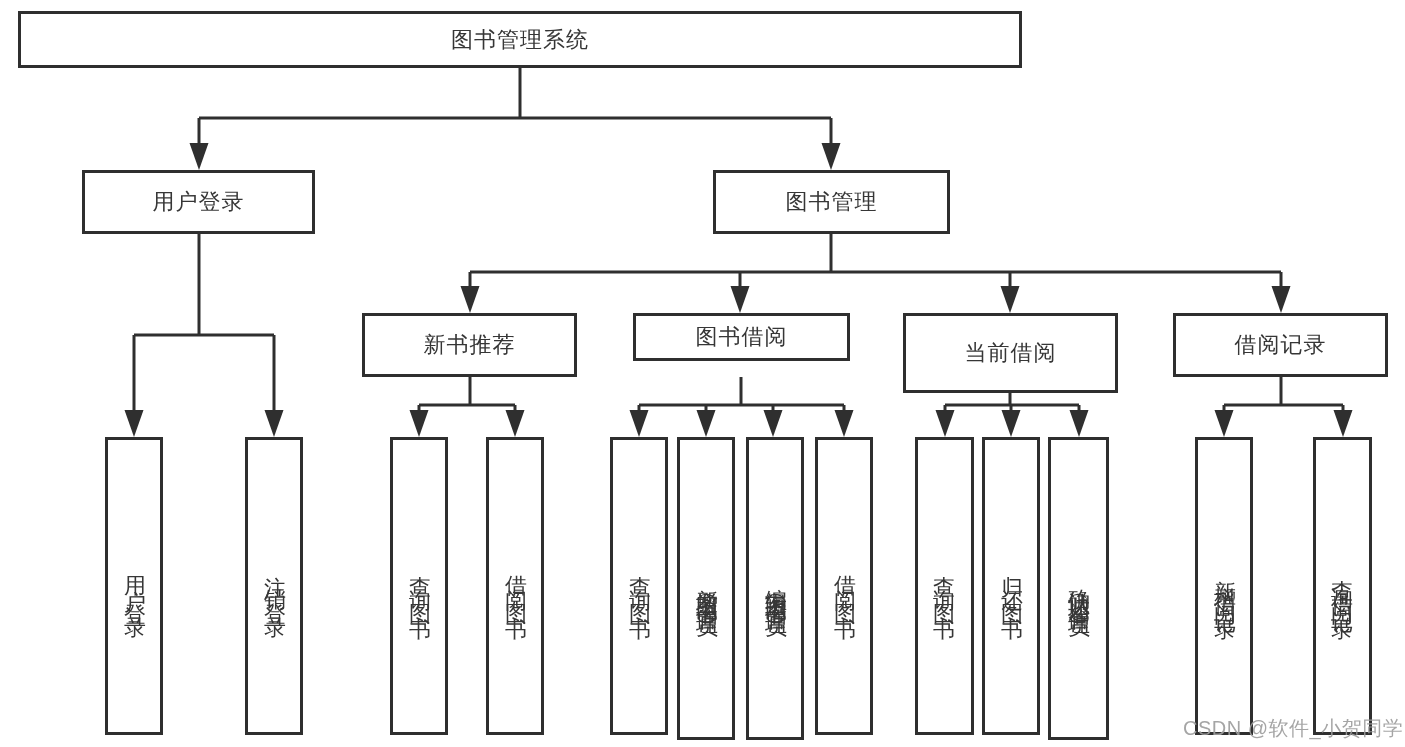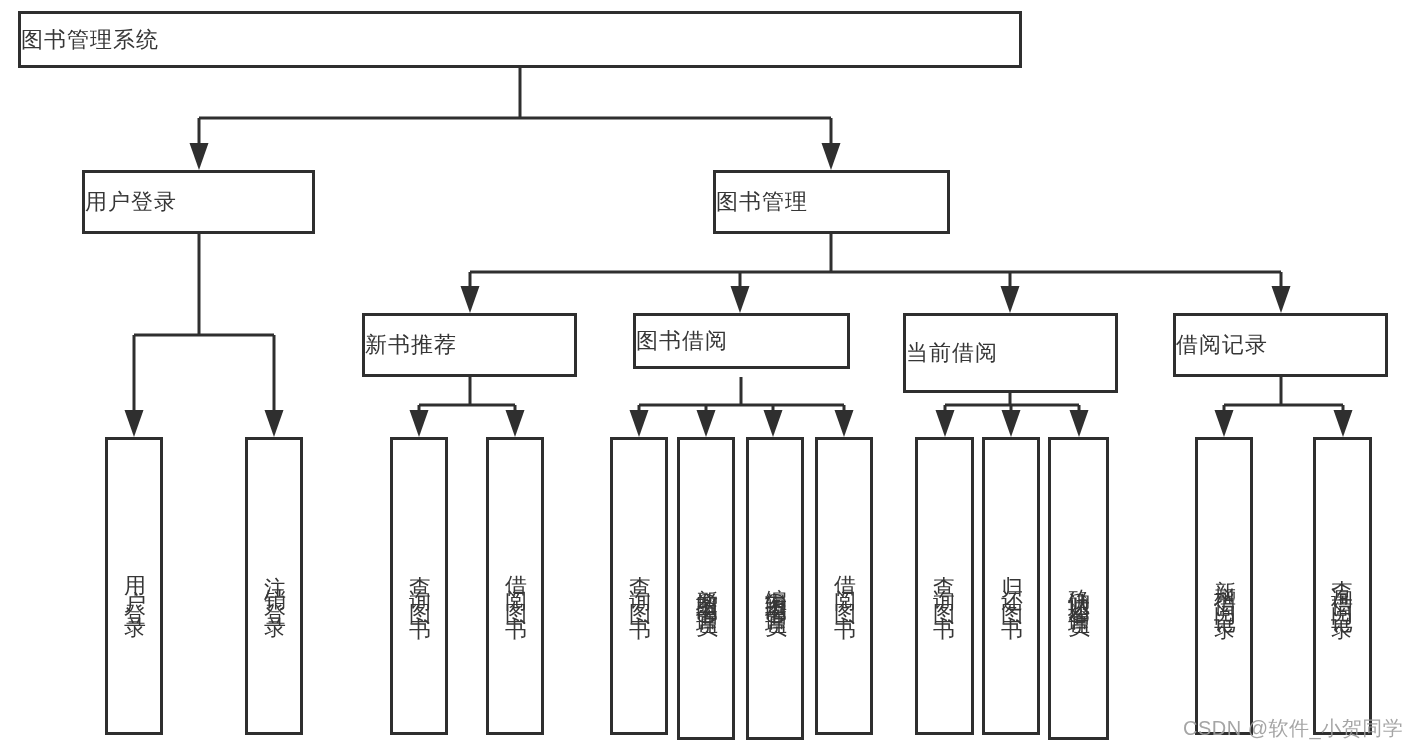--- a/index.html
+++ b/index.html
@@ -9,21 +9,21 @@
     font-family:"Liberation Sans","DejaVu Sans",sans-serif;
     color:#333333;
   }
   .stage { position:absolute; left:0; top:0; width:1405px; height:747px; }
   svg.connectors { position:absolute; left:0; top:0; z-index:1; }
   .box {
     position:absolute; box-sizing:border-box; z-index:2;
     border:3px solid #2f2f2f; background:#ffffff;
     color:#363636; font-size:22px; letter-spacing:1px;
   }
-  .hbox { display:flex; align-items:center; justify-content:flex-start; }
+  .hbox { display:flex; align-items:center; justify-content:center; }
   .vbox {
     writing-mode:vertical-rl; text-orientation:mixed;
     text-align:center; padding:0;
   }
   .vbox span { display:inline; }
   .ls-lg { letter-spacing:14px; }
   .ls-md { letter-spacing:8px; }
   .ls-sm { letter-spacing:4px; }
   .lh52 { line-height:50px; }
   .lh55 { line-height:53px; }
@@ -100,21 +100,21 @@
   <div class="box hbox" style="left:82px; top:170px; width:233px; height:64px;">
     <span>用户登录</span>
   </div>
   <div class="box hbox" style="left:362px; top:313px; width:215px; height:64px;">
     <span>新书推荐</span>
   </div>
 
   <div class="box hbox" style="left:713px; top:170px; width:237px; height:64px;">
     <span>图书管理</span>
   </div>
-  <div class="box hbox" style="left:633px; top:313px; width:217px; height:56px;">
+  <div class="box hbox" style="left:633px; top:313px; width:217px; height:48px;">
     <span>图书借阅</span>
   </div>
   <div class="box hbox" style="left:903px; top:313px; width:215px; height:80px;">
     <span>当前借阅</span>
   </div>
   <div class="box hbox" style="left:1173px; top:313px; width:215px; height:64px;">
     <span>借阅记录</span>
   </div>
 
   <div class="box vbox ls-lg lh52" style="left:105px; top:437px; width:58px; height:298px;">

